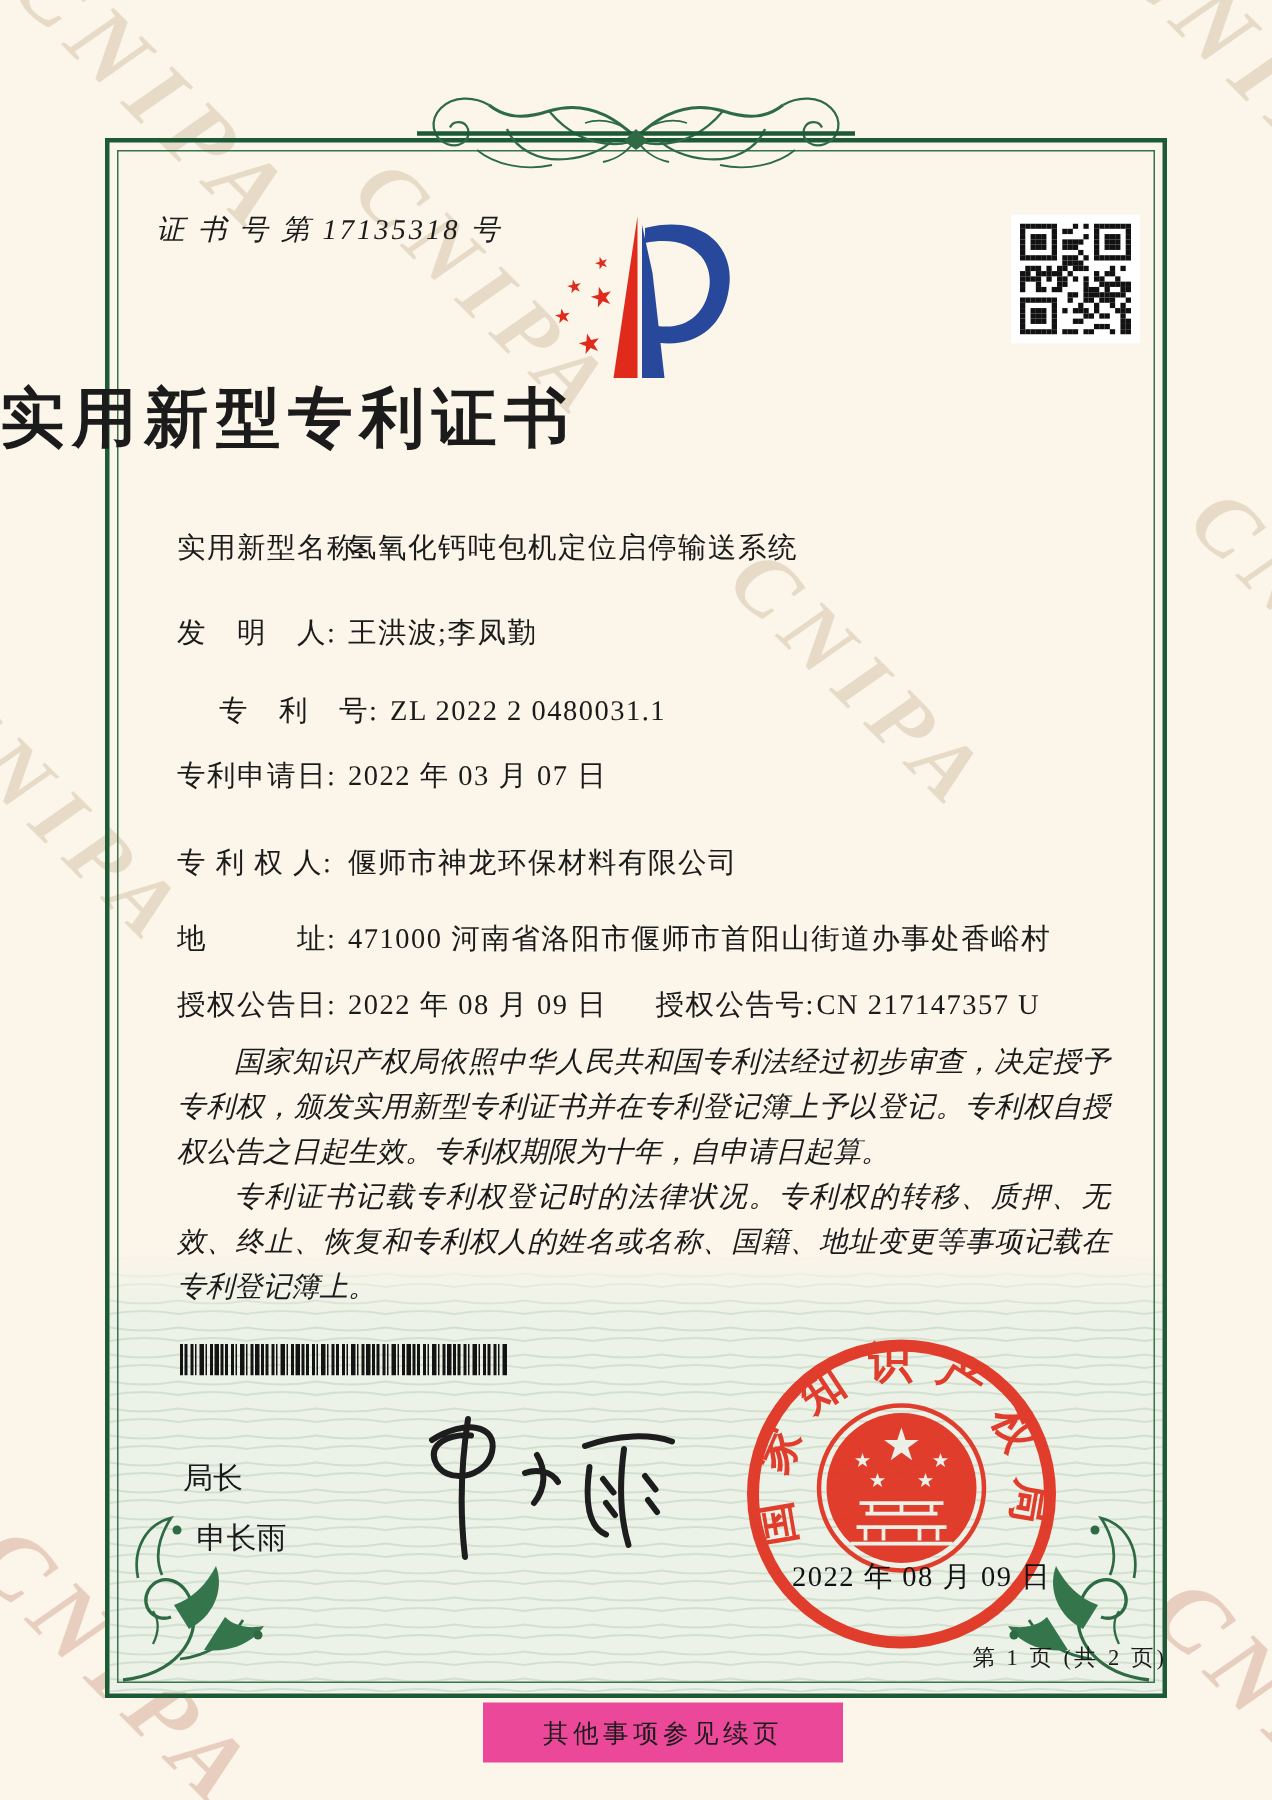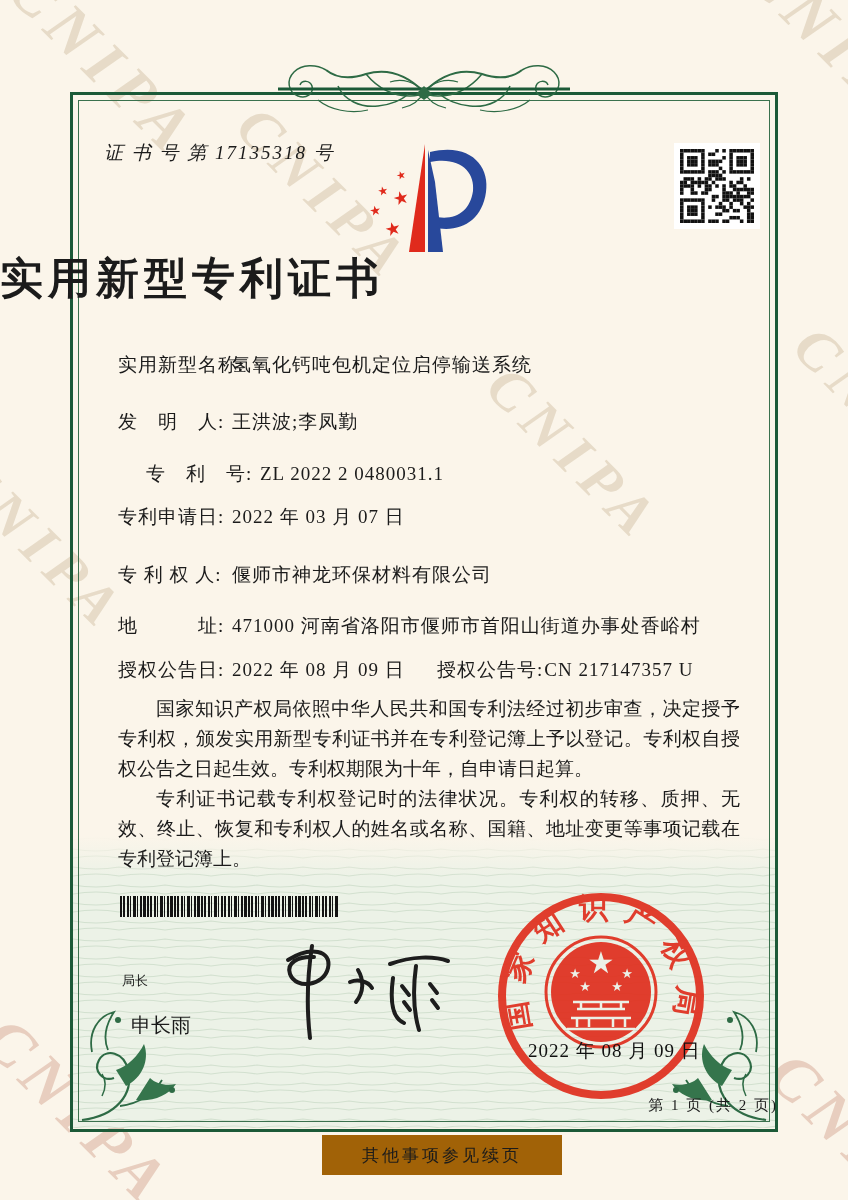--- a/index.html
+++ b/index.html
@@ -22,33 +22,33 @@
   
   .qrbox{left:674px;top:143px;width:86px;height:86px;background:#fff;}
   
   .frow{position:absolute;left:118px;font-size:19px;white-space:nowrap;}
   .flabel{display:inline-block;width:114px;letter-spacing:1px;}
   .fvalue{letter-spacing:1px;}
   .fvalue.w1{display:inline-block;width:205px;}
   
   .body-text{left:118px;top:694px;width:622px;font-size:19px;line-height:30px;
              text-align:justify;}
-  .body-text p{margin:0;text-indent:2em;}
+  .body-text p{margin:0;text-indent:2em;font-style:italic;}
   
   .guilloche{left:73px;top:836px;width:702px;height:292px;background:#ecf2e7;}
   .guilloche-fade{left:73px;top:836px;width:702px;height:42px;
       background:linear-gradient(180deg,#fbf5ea 0%,rgba(251,245,234,0) 100%);}
-  .director-title{left:122px;top:972px;font-size:13px;
+  .director-title{left:122px;top:972px;font-size:20px;
       font-family:Liberation Serif, serif;}
   .director-name{left:131px;top:1012px;font-size:20px;
       font-family:Liberation Mono, monospace;}
   .page-no{left:70px;top:1096px;width:708px;text-align:right;font-size:15px;letter-spacing:2px;}
   .seal-date{left:528px;top:1038px;font-size:19px;letter-spacing:1px;color:#111;z-index:6;}
   
-  .footer-box{left:322px;top:1135px;width:240px;height:40px;background:#a16207;
+  .footer-box{left:322px;top:1135px;width:240px;height:40px;background:#ec4899;
       display:flex;align-items:center;justify-content:center;}
   .footer-note{font-size:17px;letter-spacing:3px;}
   svg{display:block;}
 </style>
 </head>
 <body>
 
 <div class="page">
 
   <div class="wm" style="left:-15px;top:25px;font-size:64px;">CNIPA</div>

